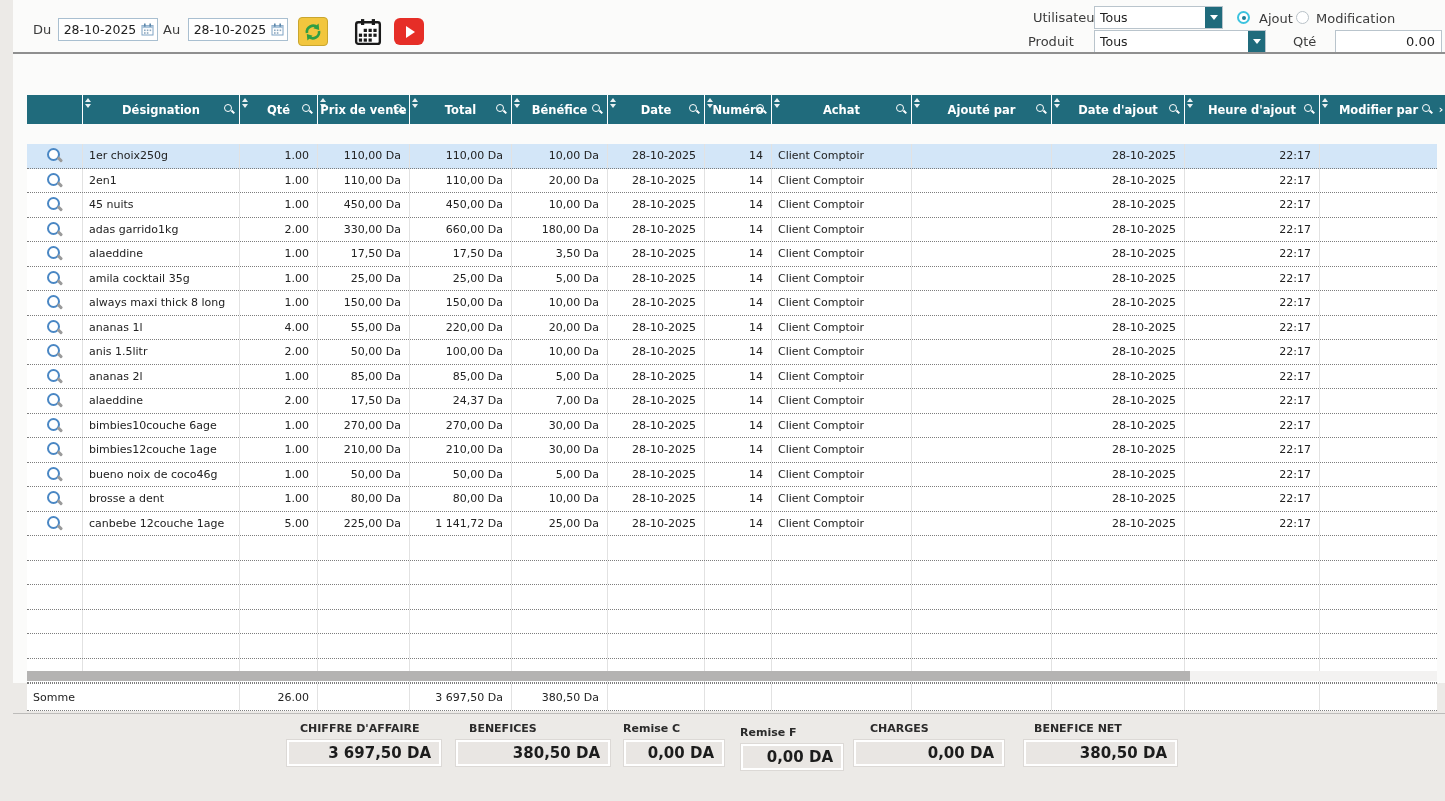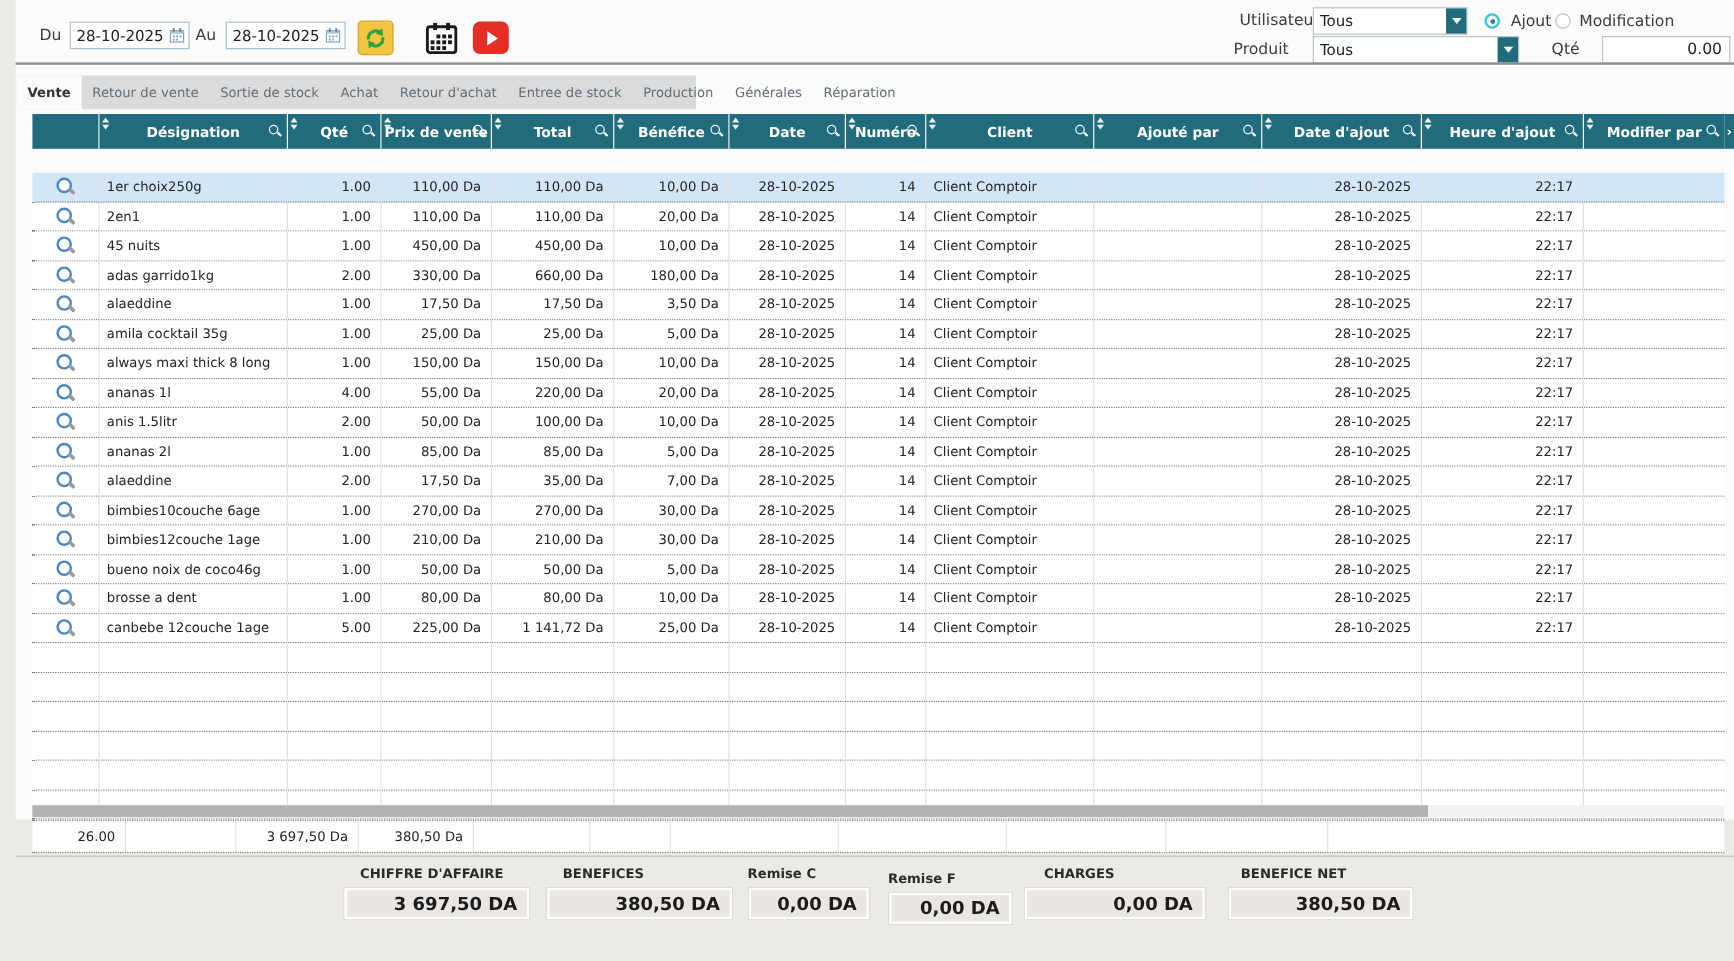--- a/index.html
+++ b/index.html
@@ -188,31 +188,20 @@
   <span class="lbl" style="left:1015px;top:34px;">Produit</span>
   <div class="dd" style="left:1081px;top:30px;width:172px;">
     <span class="ddv">Tous</span>
     <span class="ddbtn"></span>
   </div>
   <span class="lbl" style="left:1280px;top:34px;">Qté</span>
   <div class="numfield" style="left:1322px;top:30px;width:107px;">0.00</div>
 
   <div class="hr1"></div>
 
-  <div class="tabstrip">
-      <div class="tab active">Vente</div>
-      <div class="tab">Retour de vente</div>
-      <div class="tab">Sortie de stock</div>
-      <div class="tab">Achat</div>
-      <div class="tab">Retour d'achat</div>
-      <div class="tab">Entree de stock</div>
-      <div class="tab">Production</div>
-      <div class="tab">Générales</div>
-      <div class="tab">Réparation</div>
-    </div>
 
   <div class="thead">
       <div class="th" style="width: 56px;"></div>
       <div class="th" style="width: 157px;">
         <span class="sorts">
           <i class="su"></i>
           <i class="sd"></i>
         </span>
         <span class="thlbl">Désignation</span>
         <span class="magh"></span>
@@ -263,21 +252,21 @@
           <i class="sd"></i>
         </span>
         <span class="thlbl">Numéro</span>
         <span class="magh"></span>
       </div>
       <div class="th" style="width: 140px;">
         <span class="sorts">
           <i class="su"></i>
           <i class="sd"></i>
         </span>
-        <span class="thlbl">Client</span>
+        <span class="thlbl">Achat</span>
         <span class="magh"></span>
       </div>
       <div class="th" style="width: 140px;">
         <span class="sorts">
           <i class="su"></i>
           <i class="sd"></i>
         </span>
         <span class="thlbl">Ajouté par</span>
         <span class="magh"></span>
       </div>
@@ -478,21 +467,21 @@
         <div class="td a-right" style="width: 135px;">22:17</div>
         <div class="td a-left" style="width: 117px;"></div>
       </div>
       <div class="tr">
         <div class="td a-center" style="width: 56px;">
           <span class="magr"></span>
         </div>
         <div class="td a-left" style="width: 157px;">alaeddine</div>
         <div class="td a-right" style="width: 78px;">2.00</div>
         <div class="td a-right" style="width: 92px;">17,50 Da</div>
-        <div class="td a-right" style="width: 102px;">35,00 Da</div>
+        <div class="td a-right" style="width: 102px;">24,37 Da</div>
         <div class="td a-right" style="width: 96px;">7,00 Da</div>
         <div class="td a-right" style="width: 97px;">28-10-2025</div>
         <div class="td a-right" style="width: 67px;">14</div>
         <div class="td a-left" style="width: 140px;">Client Comptoir</div>
         <div class="td a-left" style="width: 140px;"></div>
         <div class="td a-right" style="width: 133px;">28-10-2025</div>
         <div class="td a-right" style="width: 135px;">22:17</div>
         <div class="td a-left" style="width: 117px;"></div>
       </div>
       <div class="tr">
@@ -670,20 +659,21 @@
         <div class="td a-right" style="width: 135px;"></div>
         <div class="td a-left" style="width: 117px;"></div>
       </div>
     </div>
 
   <div class="hscroll">
     <div class="hthumb"></div>
   </div>
 
   <div class="sommerow">
+      <div class="td a-left" style="width: 213px;">Somme</div>
       <div class="td a-right" style="width: 78px;">26.00</div>
       <div class="td a-right" style="width: 92px;"></div>
       <div class="td a-right" style="width: 102px;">3 697,50 Da</div>
       <div class="td a-right" style="width: 96px;">380,50 Da</div>
       <div class="td a-left" style="width: 97px;"></div>
       <div class="td a-left" style="width: 67px;"></div>
       <div class="td a-left" style="width: 140px;"></div>
       <div class="td a-left" style="width: 140px;"></div>
       <div class="td a-left" style="width: 133px;"></div>
       <div class="td a-left" style="width: 135px;"></div>

